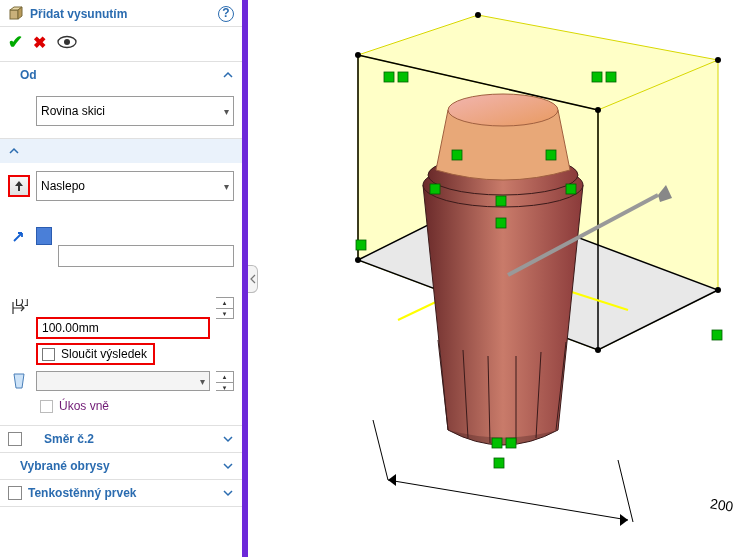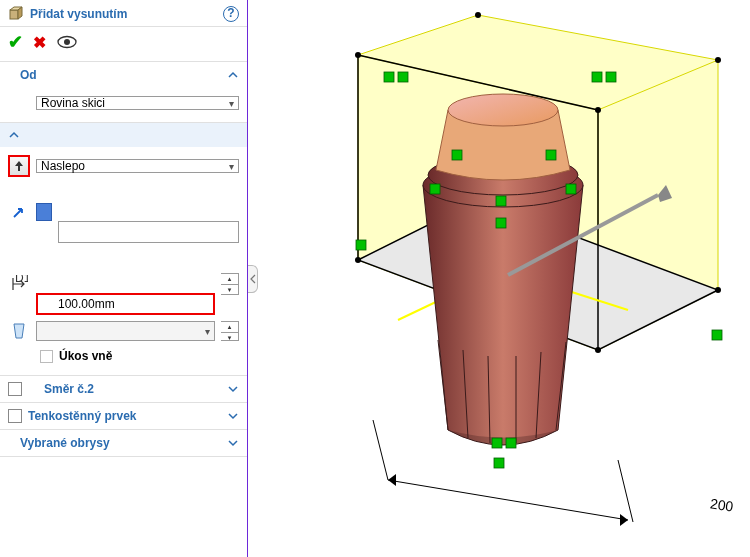--- a/index.html
+++ b/index.html
@@ -1,44 +1,44 @@
 <!DOCTYPE html>
 <html><head>
 <meta charset="utf-8">
 <style>
   * { box-sizing: border-box; margin: 0; padding: 0; font-family: "Segoe UI", Tahoma, sans-serif; font-size: 12px; }
   body { background: #fff; width: 750px; height: 557px; position: relative; overflow: hidden; }
-  .panel { position: absolute; left: 0; top: 0; width: 248px; height: 557px; background: #fff; border-right: 1px solid #6d28d9; padding: 2px 0; }
+  .panel { position: absolute; left: 0; top: 0; width: 248px; height: 557px; background: #fff; border-right: 6px solid #6d28d9; padding: 2px 0; }
   .hdr { display: flex; align-items: center; padding: 4px 8px; border-bottom: 1px solid #e0e0e0; }
   .hdr-icon { width: 16px; height: 16px; margin-right: 6px; }
   .hdr-title { font-weight: bold; color: #2b6cb0; flex: 1; }
   .help-icon { width: 16px; height: 16px; border: 1.5px solid #2b6cb0; border-radius: 50%; color: #2b6cb0; text-align: center; line-height: 13px; font-weight: bold; }
   .conf-row { display: flex; align-items: center; gap: 10px; padding: 4px 8px 8px 8px; border-bottom: 1px solid #e0e0e0; }
   .ok { color: #0a0; font-size: 18px; font-weight: bold; }
   .cancel { color: #d00; font-size: 16px; font-weight: bold; }
   .eye { width: 20px; height: 14px; }
   .sect { border-bottom: 1px solid #e0e0e0; }
   .sect-hdr { display: flex; align-items: center; padding: 6px 8px; cursor: pointer; }
   .sect-hdr.blue { background: #eaf2fb; }
   .sect-title { flex: 1; color: #2b6cb0; font-weight: 600; margin-left: 12px; }
   .chev { width: 12px; height: 12px; }
   .sect-body { padding: 4px 8px 8px 8px; }
   .row { display: flex; align-items: center; gap: 6px; margin: 4px 0; }
   .icon-cell { width: 22px; display: flex; justify-content: center; }
-  .dd { flex: 1; height: 14px; background: #fff; border: 1px solid #9a9a9a; padding: 0 4px; display: flex; align-items: center; justify-content: space-between; }
+  .dd { flex: 1; height: 30px; background: #fff; border: 1px solid #9a9a9a; padding: 0 4px; display: flex; align-items: center; justify-content: space-between; }
   .dd.small { height: 20px; }
   .dd .caret { font-size: 10px; color: #555; }
-  .txt { flex: 1; height: 22px; border: 1px solid #9a9a9a; background: #fff; padding: 0 20px; display: flex; align-items: center; margin-top: 40px; }
+  .txt { flex: 1; height: 22px; border: 1px solid #9a9a9a; background: #fff; padding: 0 4px; display: flex; align-items: center; margin-top: 40px; }
   .spinner { width: 18px; height: 22px; border: 1px solid #9a9a9a; border-left: none; display: flex; flex-direction: column; }
   .spinner div { flex: 1; text-align: center; font-size: 7px; line-height: 10px; color: #333; border-bottom: 1px solid #9a9a9a; cursor: pointer; }
   .spinner div:last-child { border-bottom: none; }
   .redbox { border: 2px solid #e00 !important; }
   .chk { width: 13px; height: 13px; border: 1px solid #777; background: #fff; display: inline-block; }
   .lbl { color: #000; }
-  .lbl.dis { color: #000000; font-weight: bold; }
+  .lbl.dis { color: #701a75; }
   .swatch-link { width: 16px; height: 16px; }
   .swatch { width: 16px; height: 18px; background: #4a7fd8; border: 1px solid #2b5cb0; }
   .reverse-btn { width: 22px; height: 22px; border: 1px solid #8a8a8a; background: linear-gradient(#f8f8f8,#e0e0e0); display: flex; align-items: center; justify-content: center; }
   .arrow-up { width: 12px; height: 12px; }
   .d1-icon { width: 18px; height: 18px; }
   .draft-icon { width: 18px; height: 18px; }
   .chk-row { display: flex; align-items: center; gap: 6px; padding: 4px 4px 4px 32px; }
   .chk-row.red { border: 2px solid #e00; margin-left: 28px; padding: 2px 6px 2px 4px; width: fit-content; }
   .box-icon { width: 14px; height: 14px; border: 1px solid #888; display: inline-block; }
   .collapse-handle { position: absolute; left: 248px; top: 265px; width: 10px; height: 28px; border: 1px solid #bbb; border-left: none; border-radius: 0 6px 6px 0; background: #f4f4f4; display: flex; align-items: center; justify-content: center; }
@@ -123,20 +123,24 @@
             </svg>
         </div>
         <div class="txt redbox" style="border-right:none">
           <span>100.00mm</span>
         </div>
         <div class="spinner">
             <div>▴</div>
             <div>▾</div>
           </div>
       </div>
+      <div class="chk-row red">
+        <span class="chk"></span>
+        <span class="lbl">Sloučit výsledek</span>
+      </div>
       <div class="row" style="margin-top:6px">
         <div class="icon-cell">
           <svg class="draft-icon" viewBox="0 0 18 18">
               <polygon points="4,2 14,2 12,16 6,16" fill="#cde3f8" stroke="#4a7fb8"></polygon>
             </svg>
         </div>
         <div class="dd small" style="background:#f4f4f4">
           <span></span>
           <span class="caret">▾</span>
         </div>
@@ -157,31 +161,31 @@
       <span class="box-icon"></span>
       <span class="sect-title" style="margin-left:22px">Směr č.2</span>
       <svg class="chev" viewBox="0 0 12 12">
           <path d="M2 4 L6 8 L10 4" fill="none" stroke="#2b6cb0" stroke-width="1.5"></path>
         </svg>
     </div>
   </div>
 
   <div class="sect">
     <div class="sect-hdr">
+      <span class="sect-title">Vybrané obrysy</span>
+      <svg class="chev" viewBox="0 0 12 12">
+          <path d="M2 4 L6 8 L10 4" fill="none" stroke="#2b6cb0" stroke-width="1.5"></path>
+        </svg>
+    </div>
+  </div>
+
+  <div class="sect">
+    <div class="sect-hdr">
       <span class="box-icon"></span>
       <span class="sect-title" style="margin-left:6px">Tenkostěnný prvek</span>
-      <svg class="chev" viewBox="0 0 12 12">
-          <path d="M2 4 L6 8 L10 4" fill="none" stroke="#2b6cb0" stroke-width="1.5"></path>
-        </svg>
-    </div>
-  </div>
-
-  <div class="sect">
-    <div class="sect-hdr">
-      <span class="sect-title">Vybrané obrysy</span>
       <svg class="chev" viewBox="0 0 12 12">
           <path d="M2 4 L6 8 L10 4" fill="none" stroke="#2b6cb0" stroke-width="1.5"></path>
         </svg>
     </div>
   </div>
 </div>
 
 <div class="collapse-handle">
   <svg width="6" height="10" viewBox="0 0 6 10">
       <path d="M5 1 L1 5 L5 9" fill="none" stroke="#777" stroke-width="1.2"></path>

